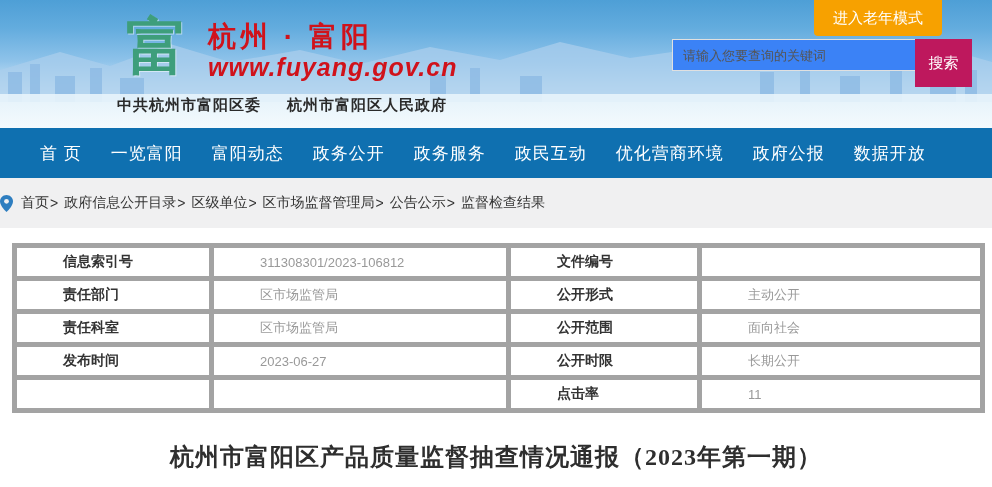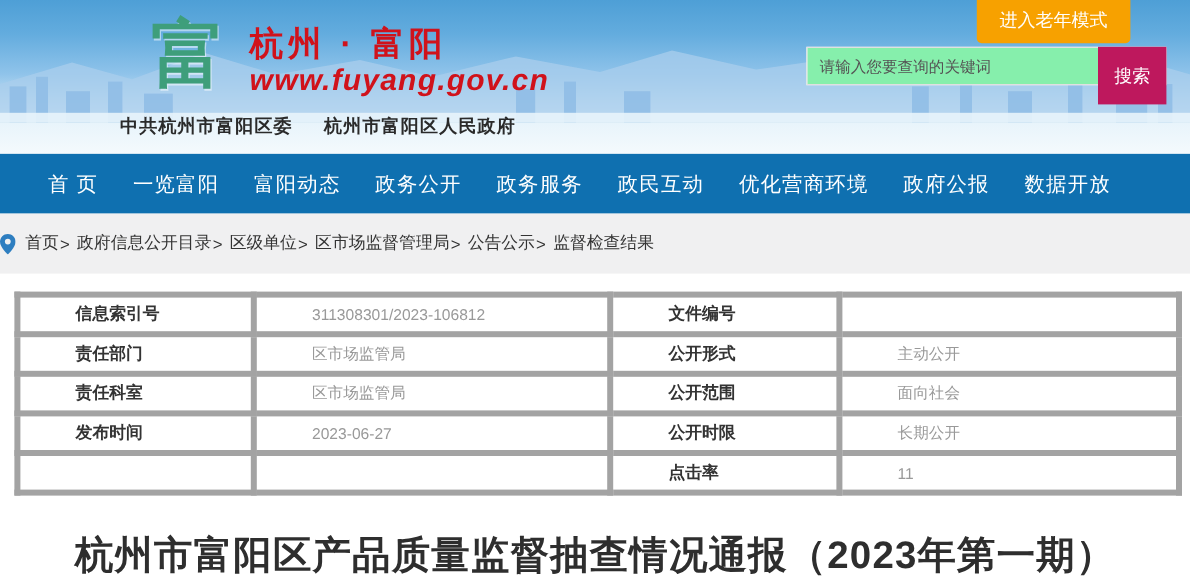--- a/index.html
+++ b/index.html
@@ -16,36 +16,36 @@
   .cityscape { position: absolute; left: 0; bottom: 26px; width: 992px; height: 70px; }
   .logo-wrap { position: absolute; left: 126px; top: 10px; display: flex; align-items: flex-start; }
   .logo-char {
     font-family: "Liberation Serif", "DejaVu Serif", serif;
     font-size: 62px; line-height: 74px; font-weight: bold; color: #3E9E7B;
     text-shadow: 1px 1px 0 rgba(255,255,255,.5);
   }
   .logo-text { margin-left: 20px; padding-top: 10px; }
   .site-name { font-size: 28px; font-weight: bold; color: #D0121B; letter-spacing: 4px; line-height: 34px; }
   .site-url  { font-size: 25px; font-weight: bold; color: #D0121B; letter-spacing: 1px; line-height: 26px; font-style: italic; }
-  .org-line  { position: absolute; left: 100px; top: 96px; font-size: 15px; font-weight: bold;
+  .org-line  { position: absolute; left: 117px; top: 96px; font-size: 15px; font-weight: bold;
                color: #2A2A2A; letter-spacing: 1px; }
   .org-gap { display: inline-block; width: 26px; }
 
   .elder-btn {
     position: absolute; top: 0; right: 50px; width: 128px; height: 36px;
     background: #F7A100; color: #fff; font-size: 15px; line-height: 24px;
     text-align: center; border: none; border-radius: 0 0 4px 4px; cursor: pointer;
   }
   .search-bar {
     position: absolute; top: 39px; right: 20px; width: 300px; height: 32px;
     display: flex; background: #fff; border: 1px solid #E0E0E0;
   }
   .search-input {
     flex: 1; border: none; outline: none; padding: 0 10px; font-size: 13px;
-    color: #333; background: #86efac;
+    color: #333; background: #3b82f6;
   }
   .search-input::placeholder { color: #555; }
   .search-btn {
     width: 57px; height: 48px; margin: -1px -1px -1px 0; border: none;
     background: #be185d; color: #fff; font-size: 15px; cursor: pointer;
   }
 
   
   .nav {
     width: 992px; height: 50px; background: #0F70B0;
@@ -71,22 +71,22 @@
     border: 5px solid #a3a3a3; height: 33px; text-align: left; vertical-align: middle;
     overflow: hidden; white-space: nowrap; padding-left: 46px;
   }
   .cell-label { font-size: 14px; font-weight: bold; color: #333; }
   .cell-value { font-size: 13px; color: #999; }
   .w-label1 { width: 197px; } .w-value1 { width: 297px; }
   .w-label2 { width: 191px; } .w-value2 { width: 283px; }
 
   
   .article-title {
-    margin-top: 28px; text-align: center; font-size: 32px; font-weight: bold;
-    color: #2E2E2E; letter-spacing: 1px;
+    margin-top: 28px; text-align: center; font-size: 24px; font-weight: bold;
+    color: #2E2E2E; letter-spacing: 1px; font-family: Liberation Serif, serif;
   }
 </style>
 </head>
 <body>
 
 <div class="header">
   <svg class="cityscape" viewBox="0 0 992 70" preserveAspectRatio="none">
     <path d="M0,38 L60,20 110,34 170,12 230,30 300,18 360,32 430,15 500,28 560,10 630,26 700,16 760,30 830,14 900,28 950,18 992,30 L992,70 L0,70 Z" fill="#A9CDEC" opacity="0.75"></path>
     <g fill="#8FBCE5" opacity="0.85">
       <rect x="8" y="40" width="14" height="30"></rect>

